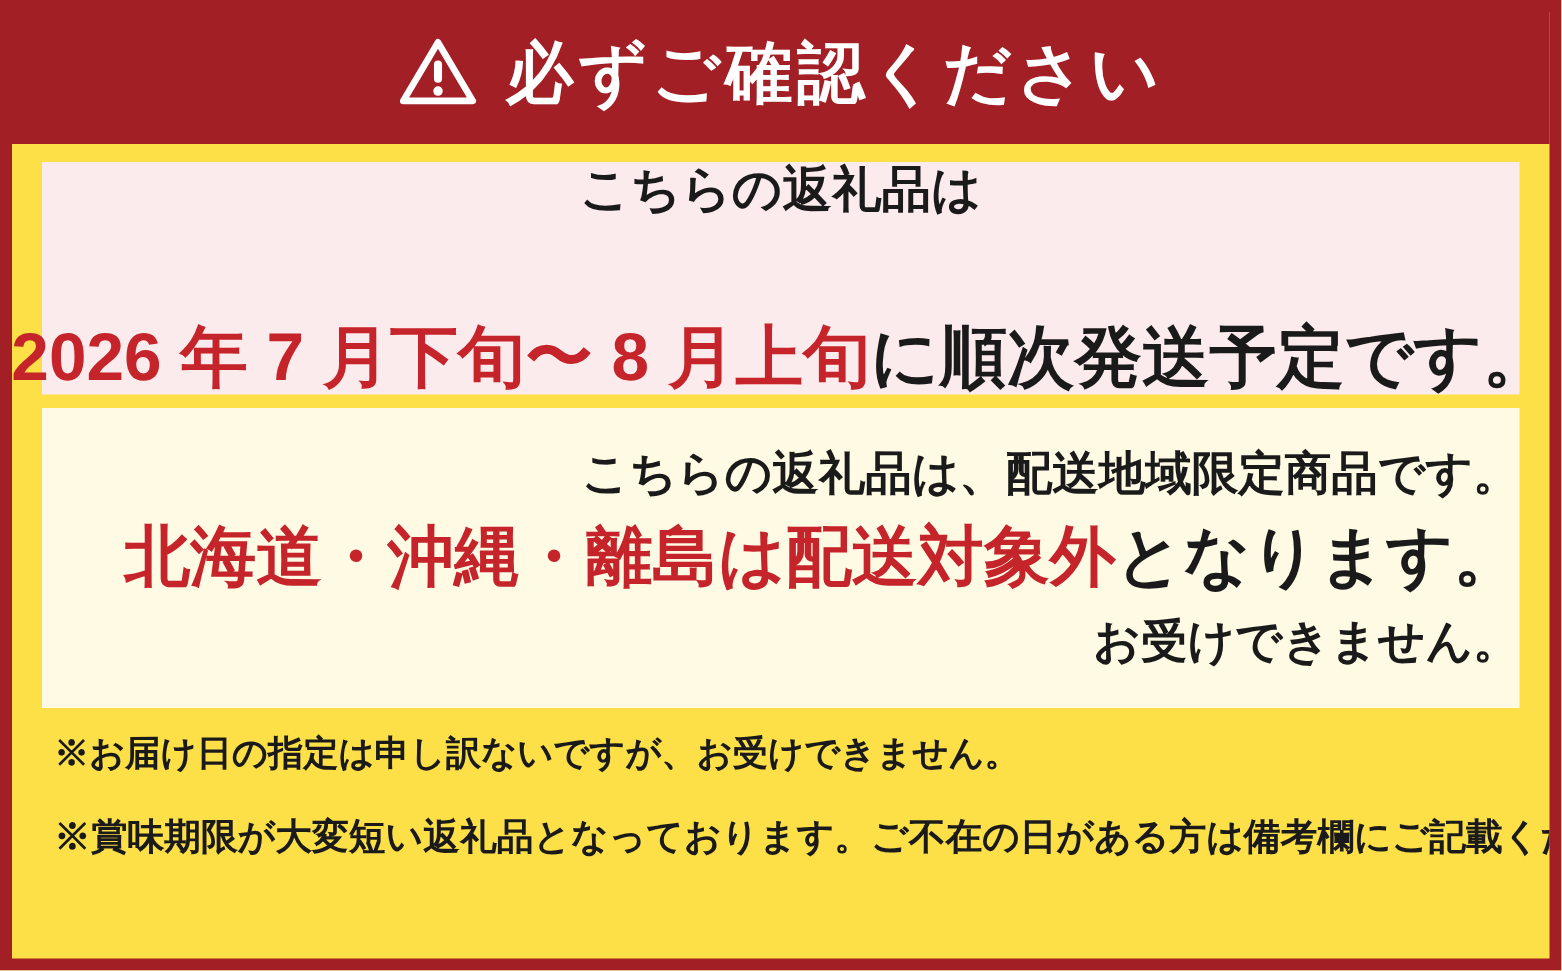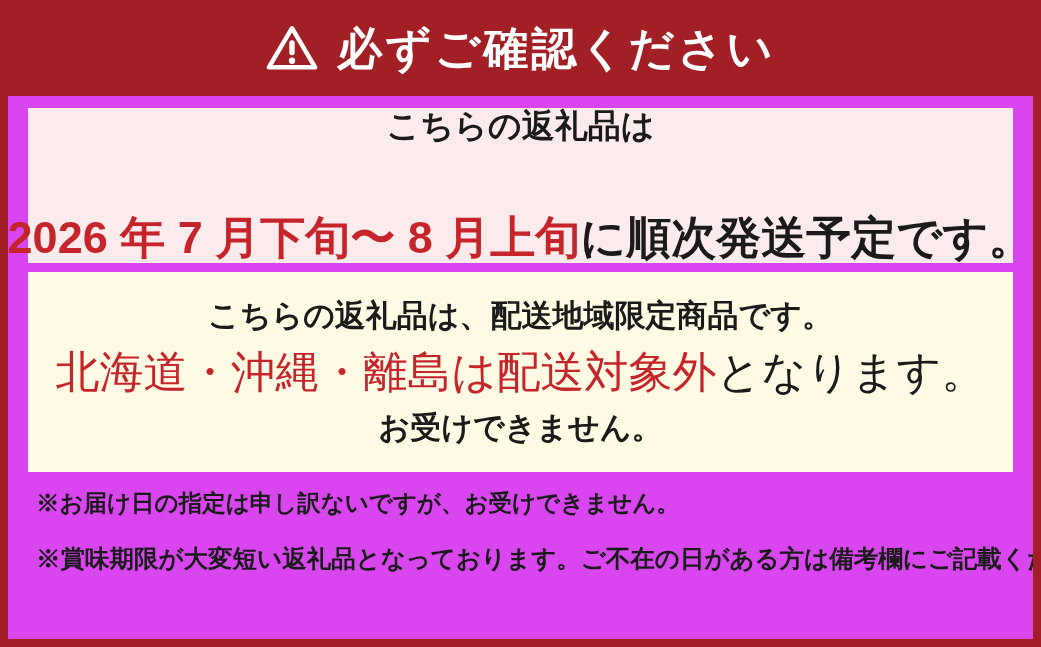--- a/index.html
+++ b/index.html
@@ -8,21 +8,21 @@
     background: #ffffff;
   }
   body {
     font-family: "Liberation Sans", "DejaVu Sans", sans-serif;
   }
   #banner {
     position: relative;
     width: 1041px;
     height: 647px;
     box-sizing: border-box;
-    background: #d946ef;
+    background: #fde047;
     border: 8px solid #A21F25;
     overflow: hidden;
   }
   
   .header {
     position: absolute;
     left: -8px;
     top: -8px;
     width: 1041px;
     height: 96px;
@@ -62,29 +62,30 @@
     top: 100px;
     height: 155px;
     background: #FCEBEC;
     gap: 26px;
   }
   .panel-cream {
     top: 264px;
     height: 200px;
     background: #FFFAE4;
     gap: 8px;
+    align-items: flex-end;
   }
   .line {
     line-height: 1.28;
     white-space: nowrap;
     color: #1a1a1a;
   }
   .l-sm   { font-size: 31px; font-weight: bold; }
   .l-md   { font-size: 33px; font-weight: bold; }
-  .l-lg   { font-size: 44px; font-weight: normal; }
+  .l-lg   { font-size: 44px; font-weight: bold; }
   .l-xl   { font-size: 45px; font-weight: bold; margin-top: 36px; }
   .red    { color: #C5242A; }
   .blk    { color: #1a1a1a; }
   
   .notes {
     position: absolute;
     left: 28px;
     top: 474px;
     width: 990px;
   }

